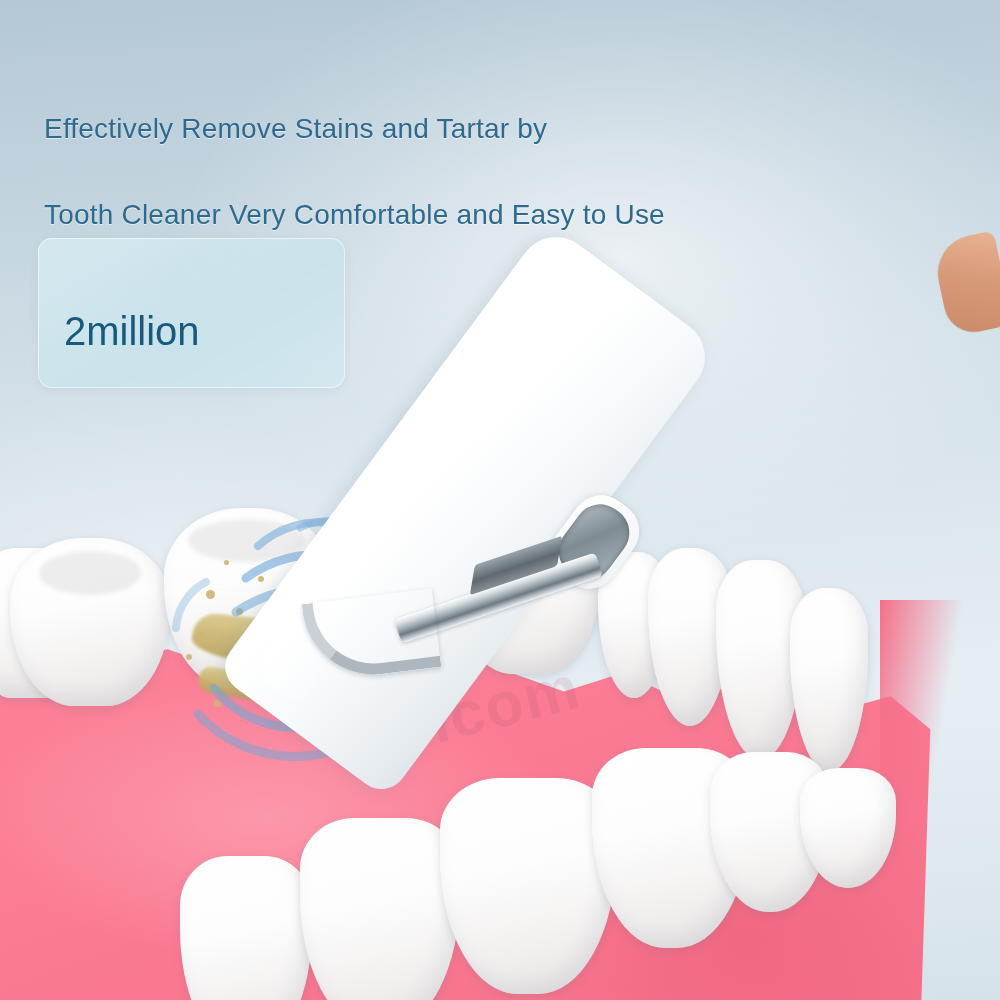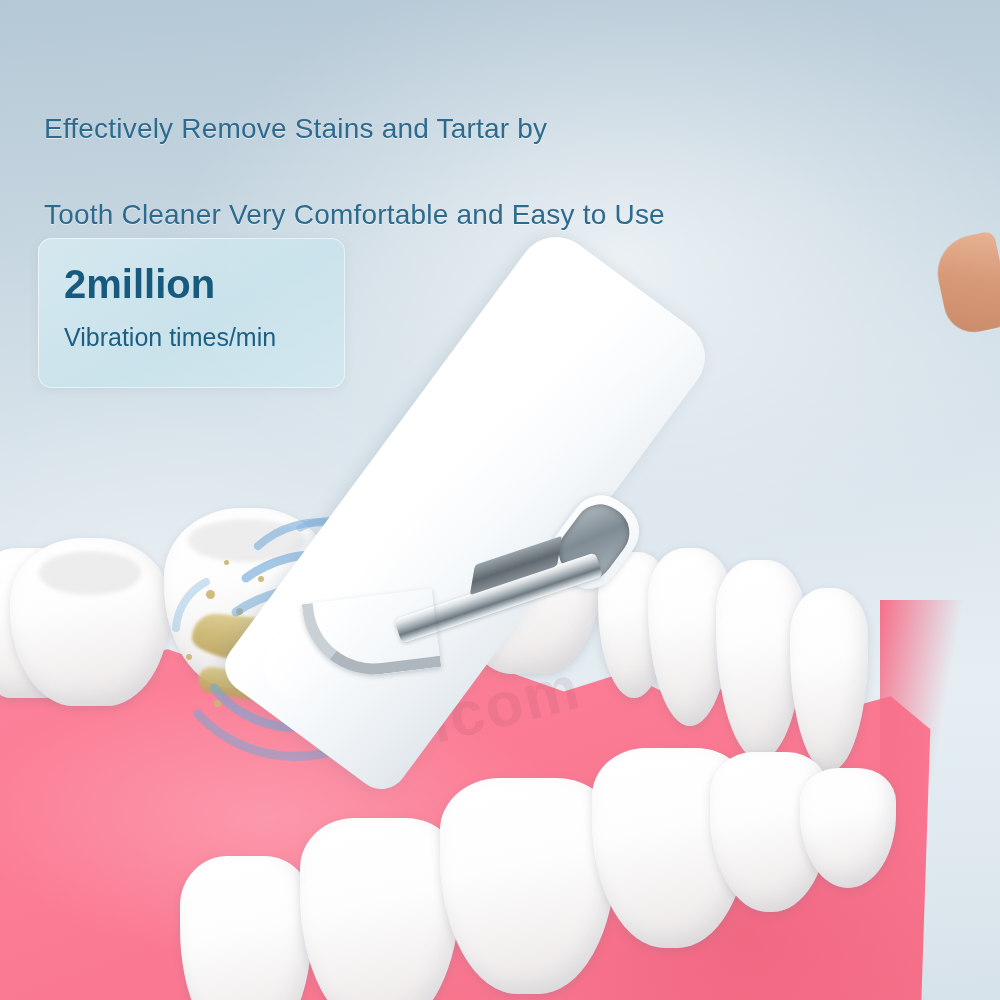--- a/index.html
+++ b/index.html
@@ -42,22 +42,22 @@
     border-radius:14px;
     padding:26px 26px 22px 26px;
     box-sizing:border-box;
     height:150px;
     background:linear-gradient(150deg, rgba(214,233,240,.93) 0%, rgba(201,226,235,.92) 55%, rgba(210,231,239,.90) 100%);
     box-shadow:0 0 0 1px rgba(255,255,255,.55) inset, 0 2px 10px rgba(90,125,145,.10);
   }
   .badge.b1{width:307px;}
   .badge.b2{width:323px;}
   .badge-value{
-    font-size:40px;font-weight:bold;color:#175a7e;letter-spacing:0px;
-    line-height:1;margin-bottom:21px;white-space:nowrap;
+    font-size:40px;font-weight:normal;color:#175a7e;letter-spacing:0px;
+    line-height:1;margin-bottom:21px;white-space:nowrap;margin-top:47px;
   }
   .badge-value .unit{margin-left:7px;}
   .badge-label{
     font-size:25px;color:#1d5f83;line-height:1;white-space:nowrap;
   }
 
   
   .finger{
     position:absolute;right:-4px;top:236px;width:64px;height:96px;
     background:linear-gradient(200deg,#e8b394 0%,#d79a79 45%,#c98a68 100%);
@@ -285,19 +285,18 @@
     <span class="l1">Effectively Remove Stains and Tartar by</span>
     <span class="l2">Tooth Cleaner Very Comfortable and Easy to Use</span>
   </div>
 
   <div class="badges">
 
     <div class="badge b1">
       <div class="badge-value">
         <span>2</span><span class="unit" style="margin-left:0">million</span>
       </div>
-      <div class="badge-label">Vibration times/min</div>
     </div>
 
 
   </div>
 
 </div>
 
 </body></html>

